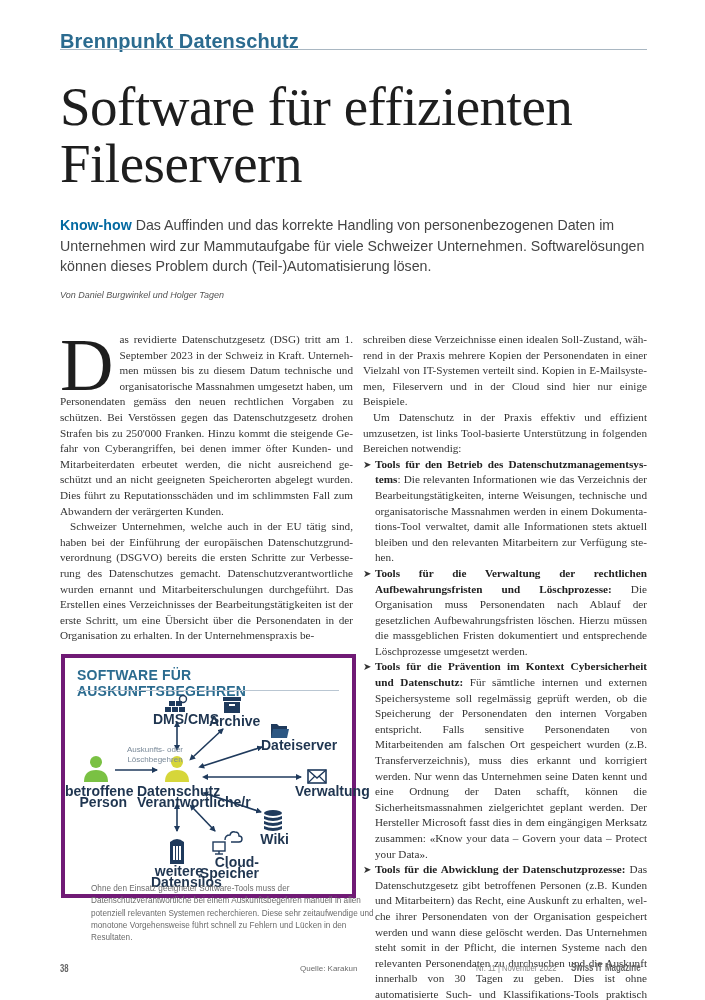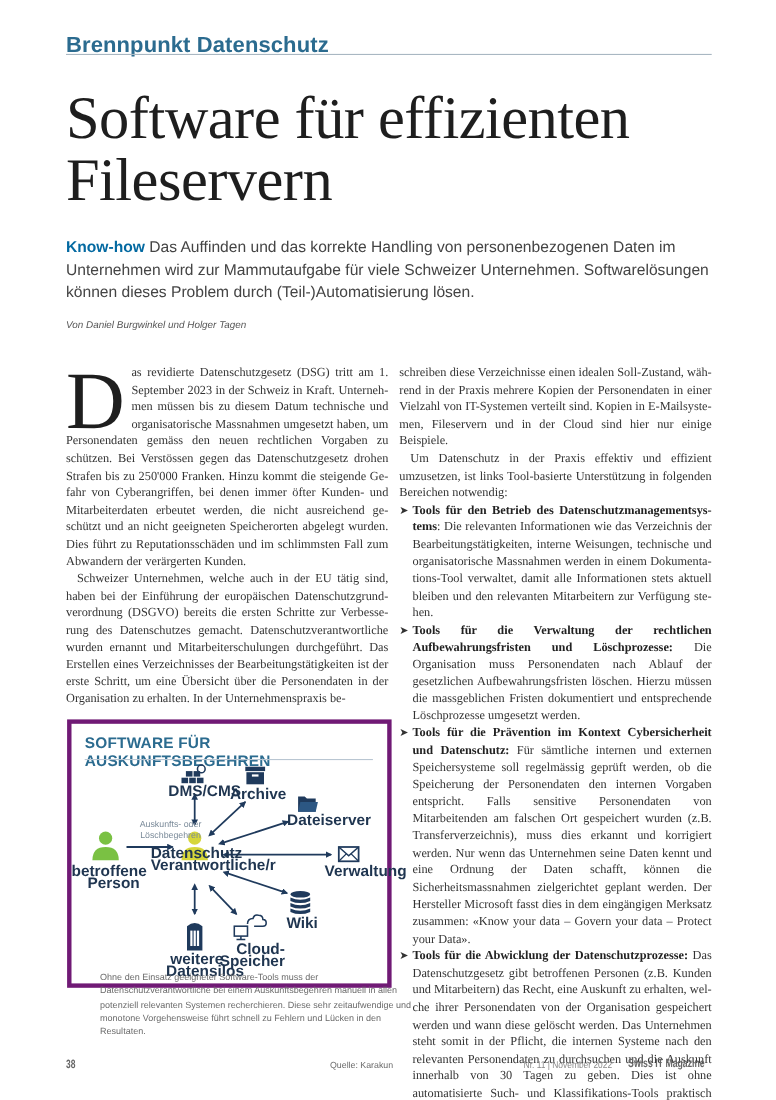--- a/index.html
+++ b/index.html
@@ -141,21 +141,21 @@
   </svg>
 
   <div class="caption-small" style="left:54px;top:87px;width:72px;">
     <span>Auskunfts- oder</span><br>
     <span>Löschbegehren</span>
   </div>
   <div class="node" style="left:0px;top:128px;width:62px;">
     <span>betroffene</span><br>
     <span>Person</span>
   </div>
-  <div class="node" style="left:72px;top:112px;width:80px;">
+  <div class="node" style="left:72px;top:128px;width:80px;">
     <span>Datenschutz</span><br>
     <span>Verantwortliche/r</span>
   </div>
   <div class="node" style="left:88px;top:56px;width:48px;">DMS/CMS</div>
   <div class="node" style="left:144px;top:58px;width:44px;">Archive</div>
   <div class="node" style="left:196px;top:82px;width:52px;">Dateiserver</div>
   <div class="node" style="left:230px;top:128px;width:52px;">Verwaltung</div>
   <div class="node" style="left:194px;top:176px;width:30px;">Wiki</div>
   <div class="node" style="left:130px;top:199px;width:64px;">Cloud-Speicher</div>
   <div class="node" style="left:86px;top:208px;width:52px;">

